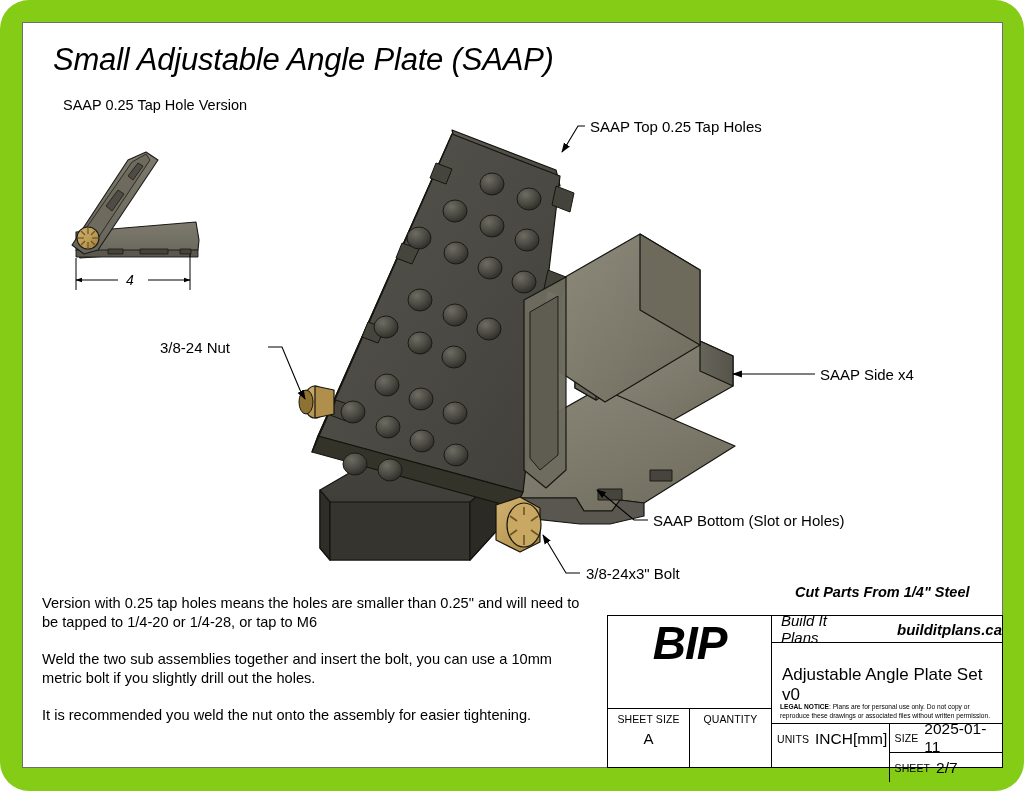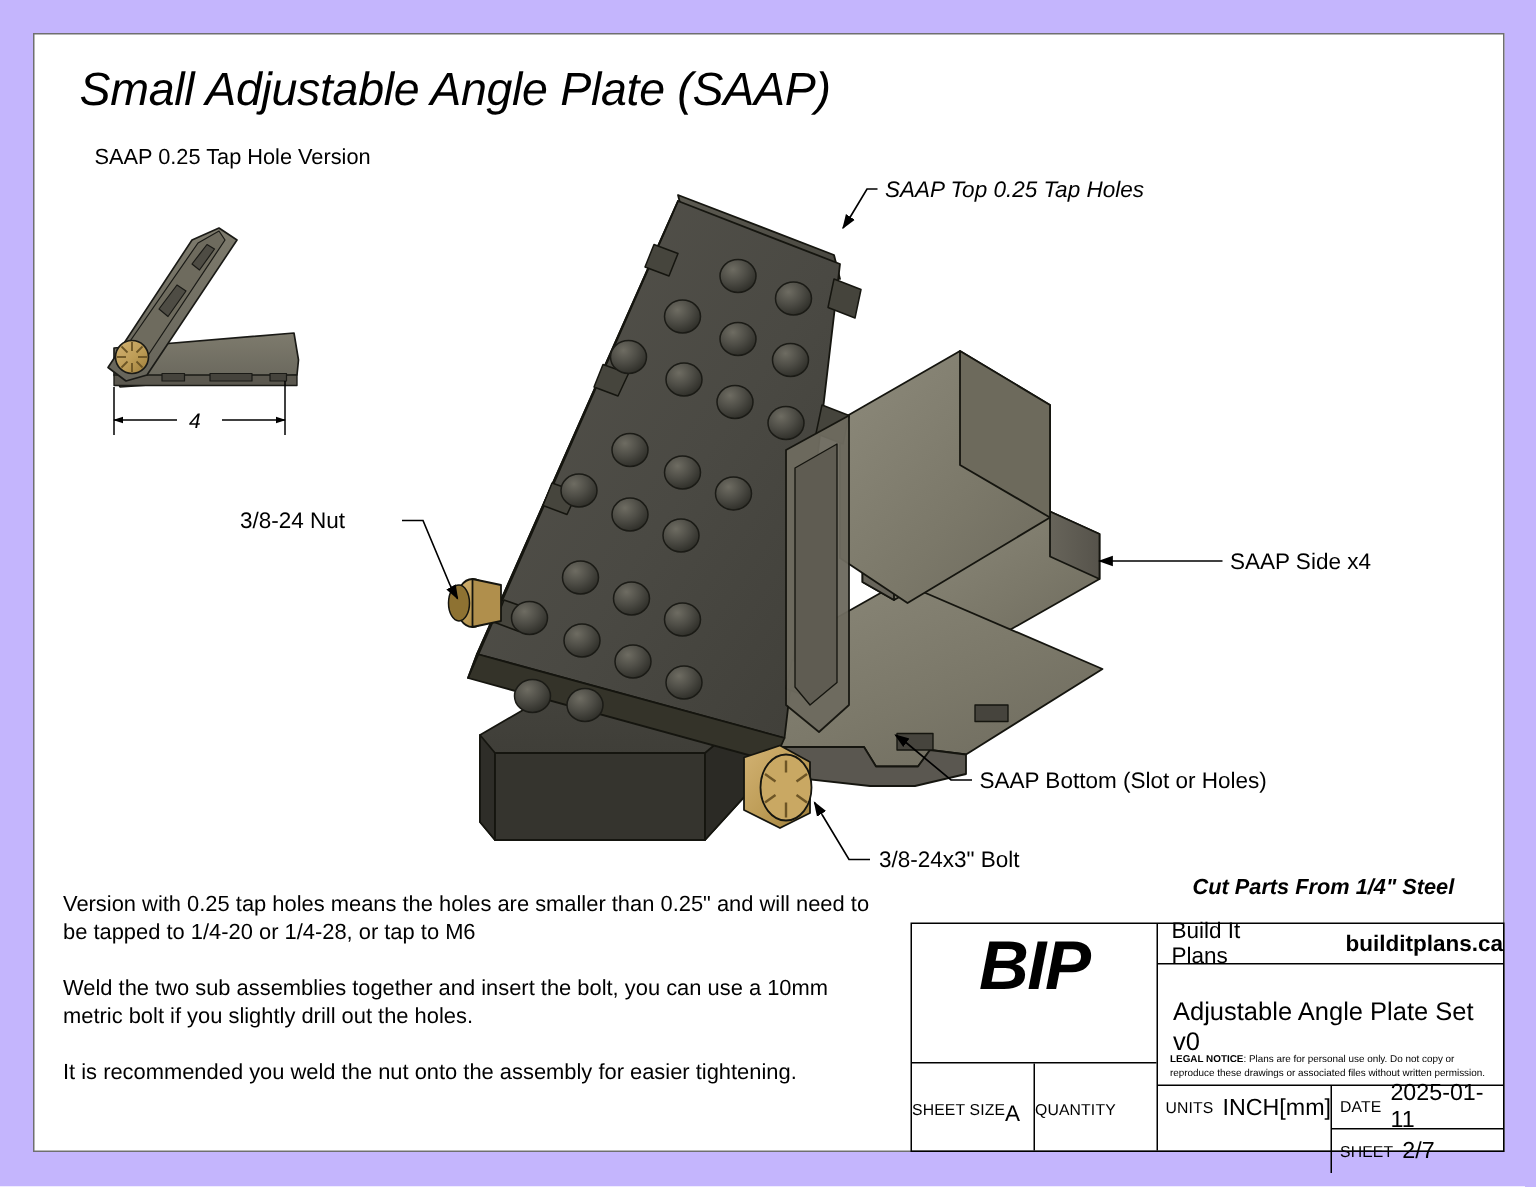--- a/index.html
+++ b/index.html
@@ -10,21 +10,22 @@
     width: 1024px; height: 791px;
     font-family: "Liberation Sans", sans-serif;
     color: #000;
     overflow: hidden;
     position: relative;
   }
   #sheet {
     position: absolute;
     left: 0; top: 0;
     width: 1024px; height: 791px;
-    background: #c4b5fd;
+    background: #84cc16;
+    border-radius: 29px;
   }
   
   #frame {
     position: absolute;
     left: 22px; top: 22px;
     width: 981px; height: 746px;
     border: 1.6px solid #6f6f6f;
     box-sizing: border-box;
     background: #fff;
   }
@@ -105,21 +106,21 @@
   }
   .tb-leftbot {
     height: 58px;
     display: flex;
     box-sizing: border-box;
   }
   .tb-cell {
     position: relative;
     box-sizing: border-box;
     display: flex;
-    flex-direction: row;
+    flex-direction: column;
     align-items: center;
     justify-content: flex-start;
     padding-top: 4px;
   }
   .tb-sheetsize {
     width: 82px;
     border-right: 1.6px solid #000;
   }
   .tb-qty { width: 81px; }
   .cap {
@@ -135,20 +136,21 @@
     display: flex;
     flex-direction: column;
     box-sizing: border-box;
   }
   .tb-row1 {
     height: 27px;
     border-bottom: 1.6px solid #000;
     display: flex;
     align-items: center;
     box-sizing: border-box;
+    font-style: italic;
     font-size: 15px;
   }
   .tb-row1 .co { margin-left: 9px; }
   .tb-row1 .site { margin-left: 36px; font-weight: bold; }
   .tb-row2 {
     height: 36px;
     display: flex;
     align-items: center;
     padding-left: 10px;
     font-size: 17px;
@@ -385,21 +387,21 @@
       <line x1="604" y1="495" x2="597" y2="490" marker-end="url(#arrow)"></line>
 
       <path d="M 580 573 L 566 573 L 548 543"></path>
       <line x1="548" y1="543" x2="543" y2="535" marker-end="url(#arrow)"></line>
 
       <path d="M 268 347 L 282 347 L 300 390"></path>
       <line x1="300" y1="390" x2="305" y2="399" marker-end="url(#arrow)"></line>
     </g>
   </svg>
 
-  <div class="lbl" style="left:590px; top:118px;font-style:italic;">SAAP Top 0.25 Tap Holes</div>
+  <div class="lbl" style="left:590px; top:118px;">SAAP Top 0.25 Tap Holes</div>
   <div class="lbl" style="left:820px; top:366px;">SAAP Side x4</div>
   <div class="lbl" style="left:653px; top:512px;">SAAP Bottom (Slot or Holes)</div>
   <div class="lbl" style="left:586px; top:565px;">3/8-24x3" Bolt</div>
   <div class="lbl" style="left:160px; top:339px;">3/8-24 Nut</div>
 
   <div class="dimtext" style="left:126px; top:272px;">4</div>
 
   <div class="notes">
     <p>Version with 0.25 tap holes means the holes are smaller than 0.25" and will need to be tapped to 1/4-20 or 1/4-28, or tap to M6</p>
     <p>Weld the two sub assemblies together and insert the bolt, you can use a 10mm metric bolt if you slightly drill out the holes.</p>
@@ -436,21 +438,21 @@
       </div>
       <div class="tb-bot">
         <div class="tb-botcol tb-c1">
           <div class="tb-sub">
             <span class="cap">UNITS</span>
             <span class="val">INCH[mm]</span>
           </div>
         </div>
         <div class="tb-botcol tb-c2">
           <div class="tb-sub top">
-            <span class="cap">DATE</span>
+            <span class="cap">SIZE</span>
             <span class="val">2025-01-11</span>
           </div>
           <div class="tb-sub">
             <span class="cap">SHEET</span>
             <span class="val">2/7</span>
           </div>
         </div>
       </div>
     </div>
   </div>

